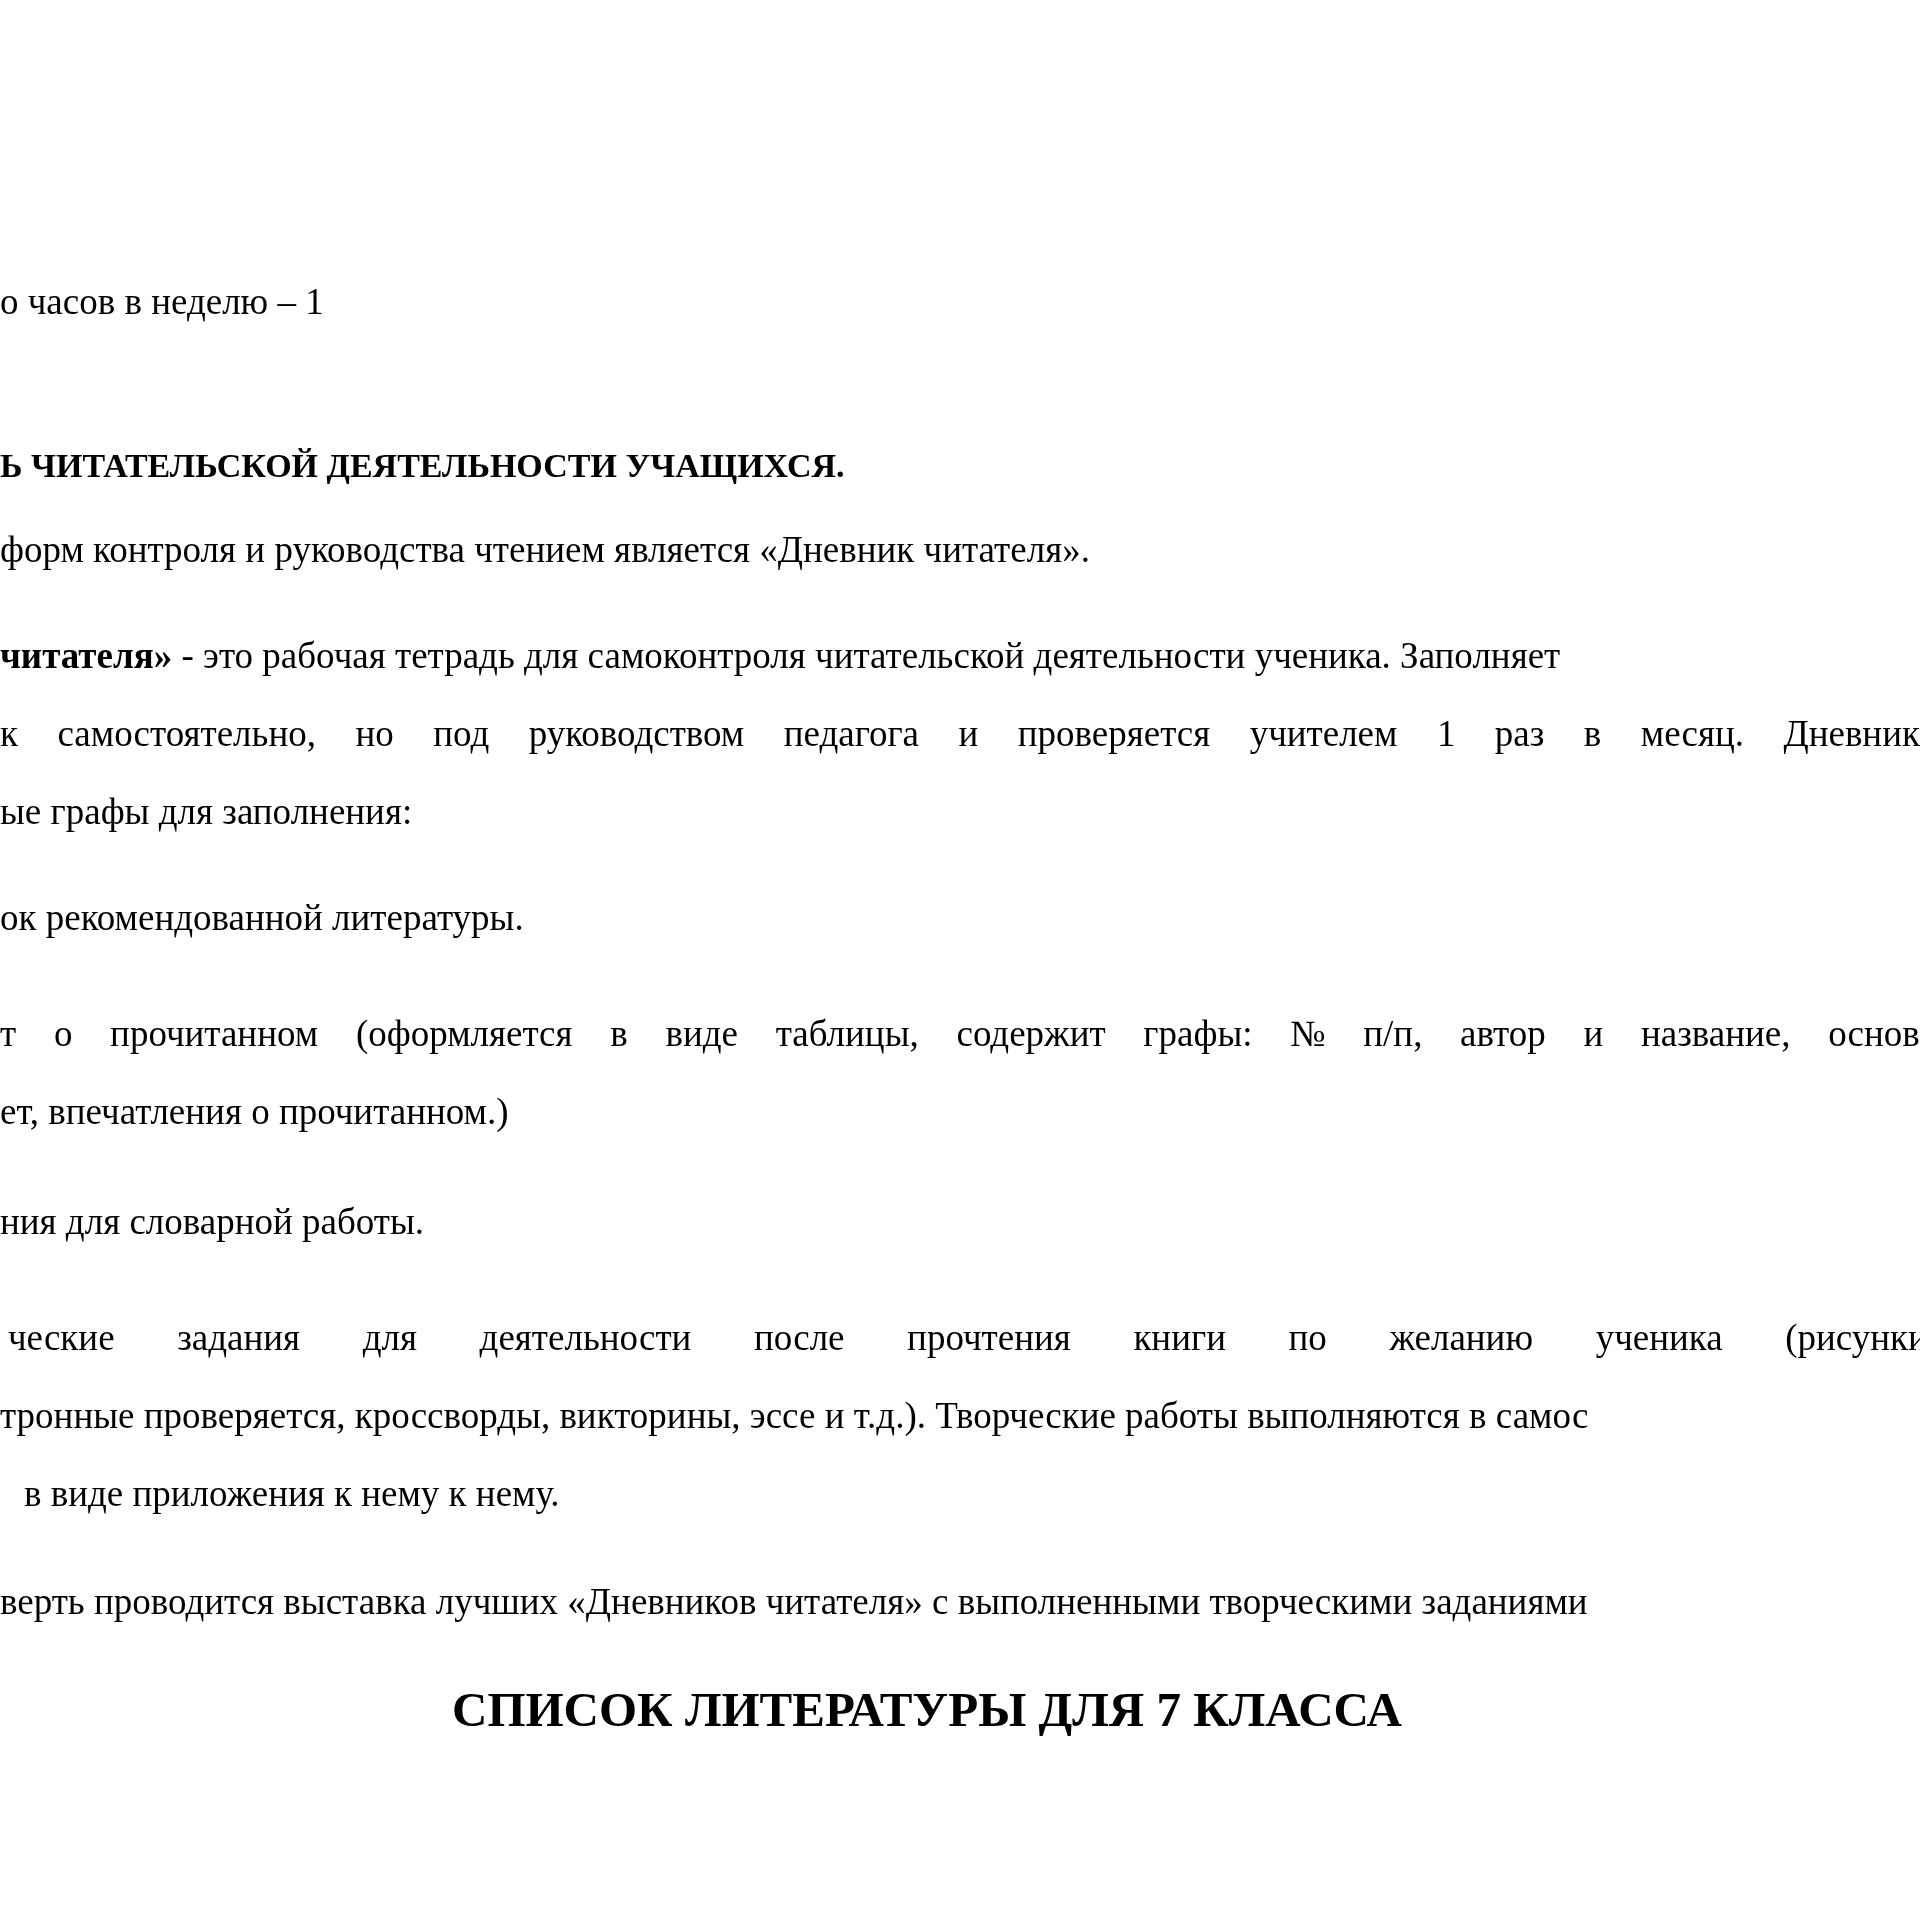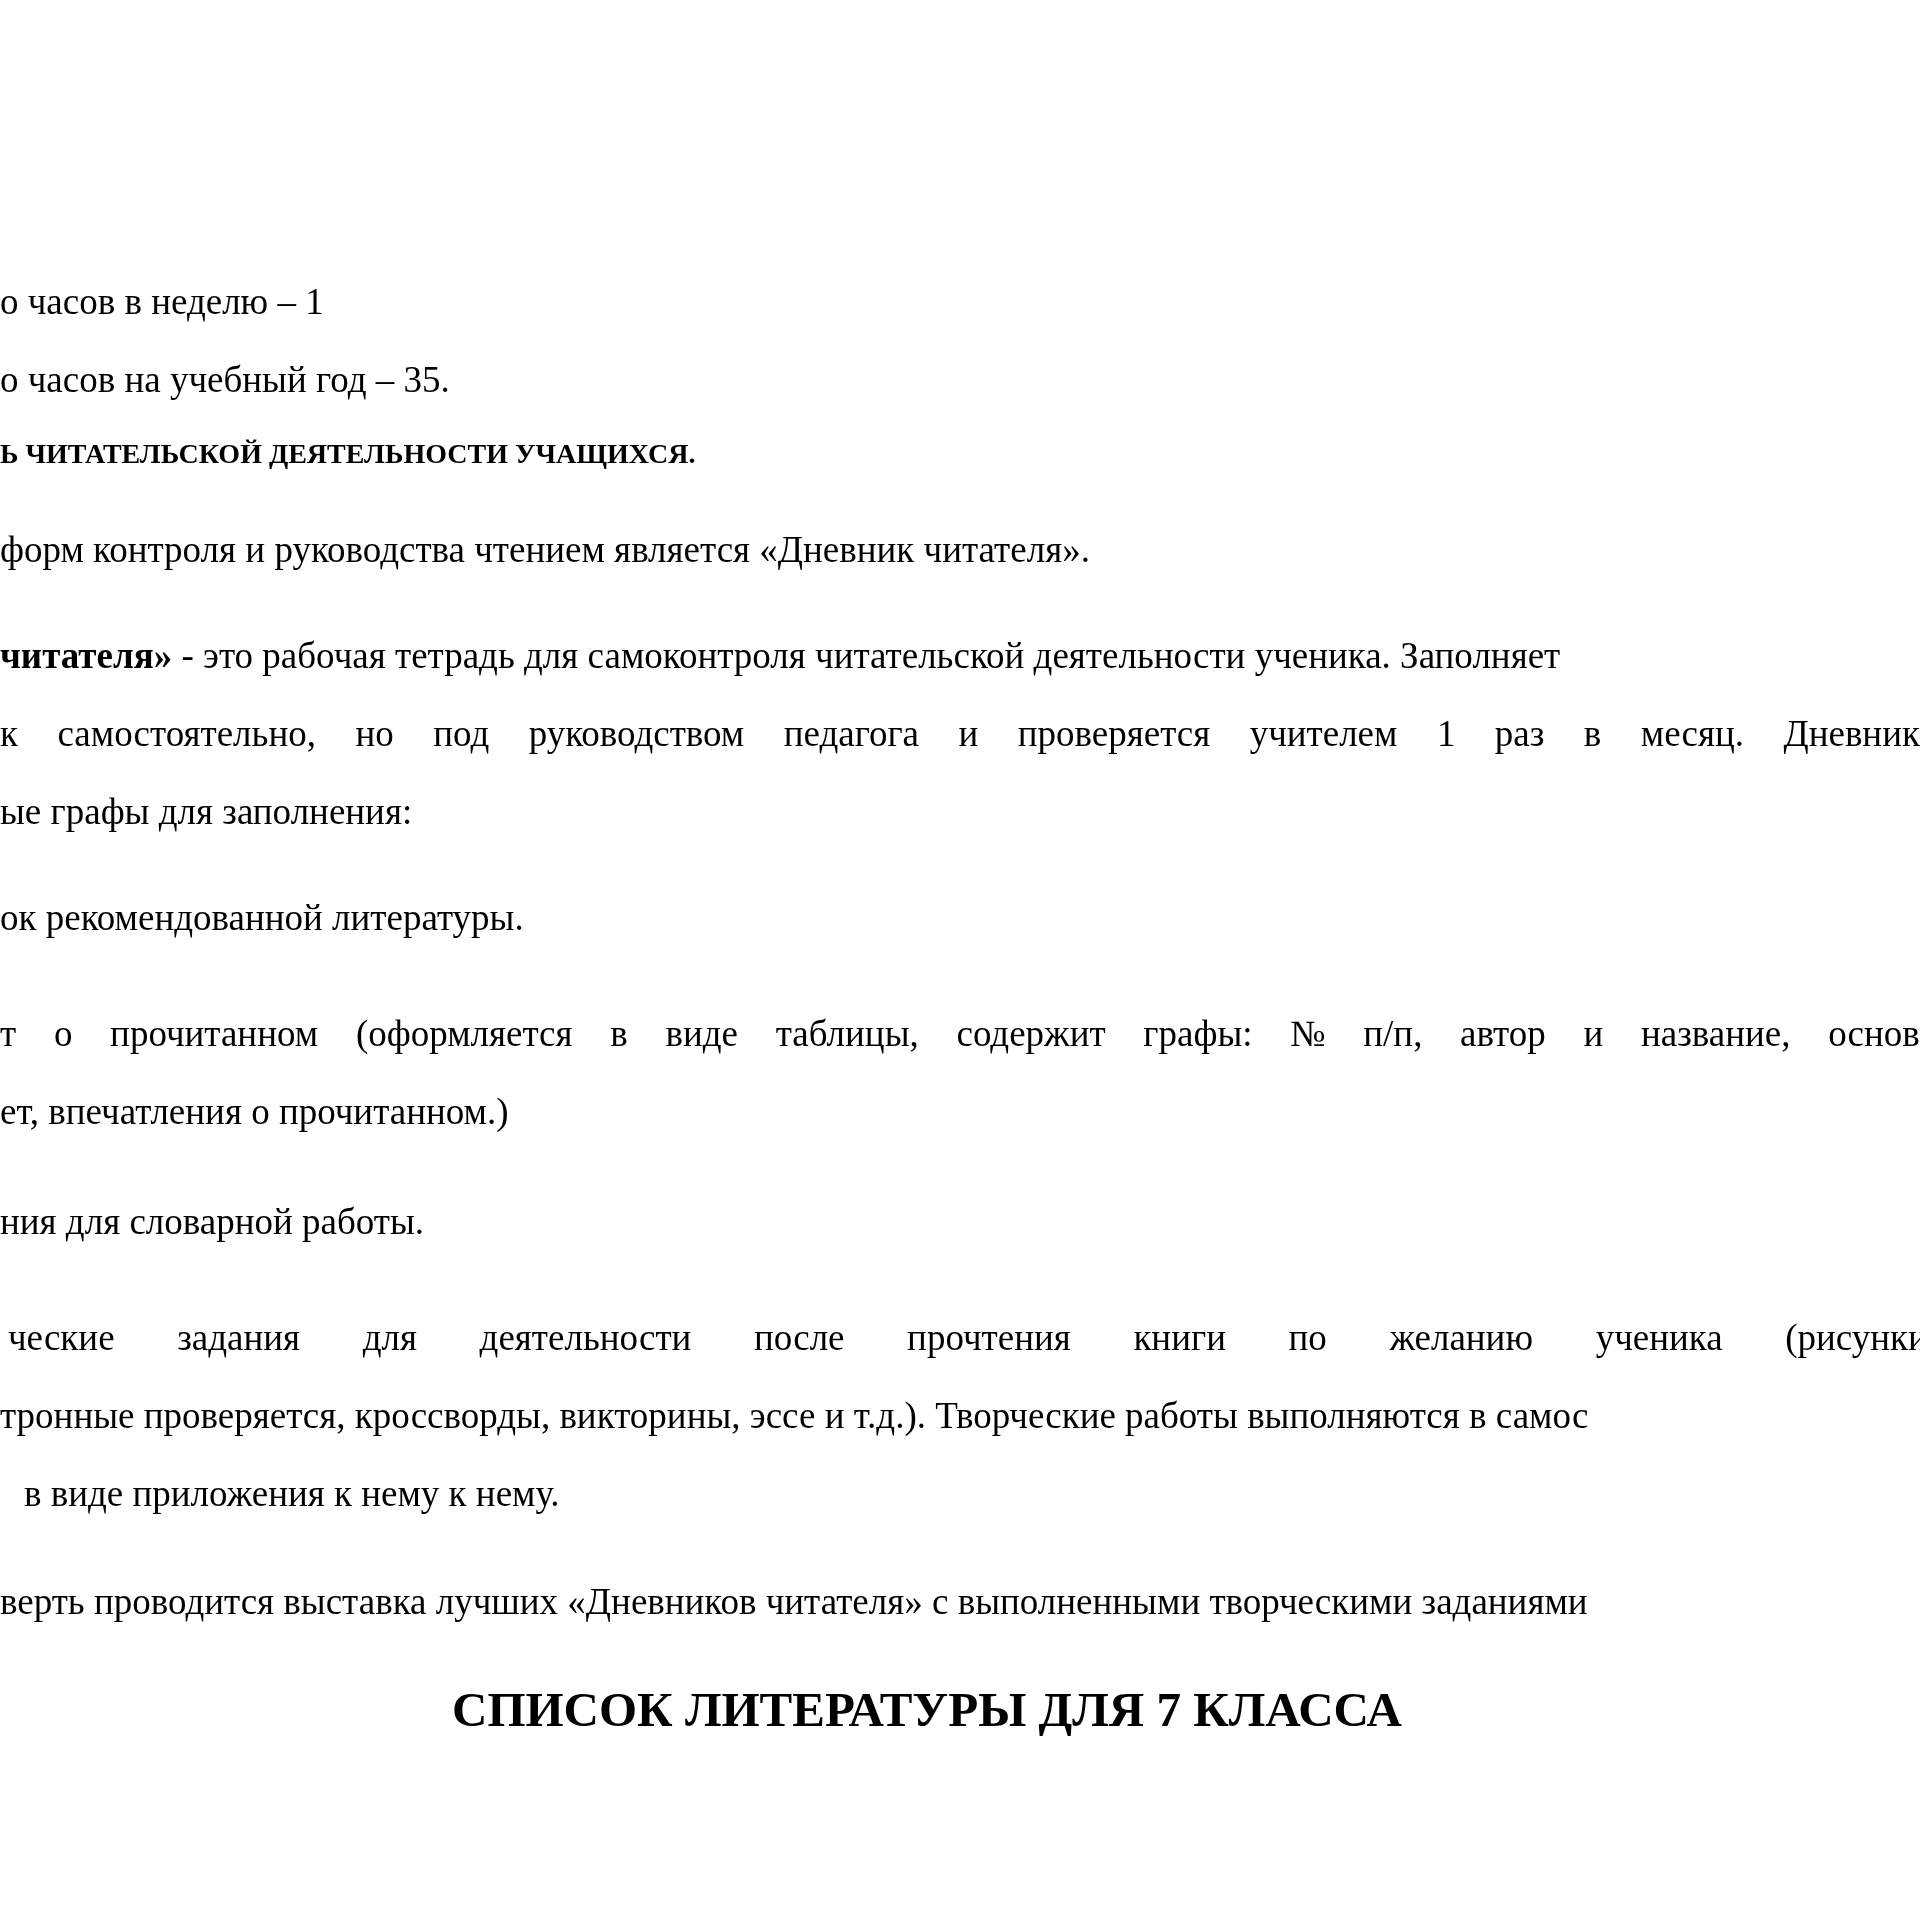--- a/index.html
+++ b/index.html
@@ -46,23 +46,22 @@
       white-space: nowrap;
     }
   </style>
 </head>
 <body>
 
 <div class="page">
 
   <div class="line" style="left:0; top:280px;">о часов в неделю – 1</div>
 
-  <div class="line" style="left:0; top:358px;">о часов на учебный год – 35.</div>
 
-  <div class="line bold" style="left:0; top:432px; font-size:28px;">Ь ЧИТАТЕЛЬСКОЙ ДЕЯТЕЛЬНОСТИ УЧАЩИХСЯ.</div>
+  <div class="line bold" style="left:0; top:444px; font-size:34px;">Ь ЧИТАТЕЛЬСКОЙ ДЕЯТЕЛЬНОСТИ УЧАЩИХСЯ.</div>
 
   <div class="line" style="left:0; top:528px;">форм контроля и руководства чтением является «Дневник читателя».</div>
 
   <div class="line" style="left:0; top:634px;">
     <span class="bold">читателя»</span><span> - это  рабочая тетрадь для самоконтроля читательской деятельности ученика. Заполняет</span>
   </div>
 
   <div class="justify-line" style="left:0; top:712px; width:1920px;">
     <span>к</span>
     <span>самостоятельно,</span>

